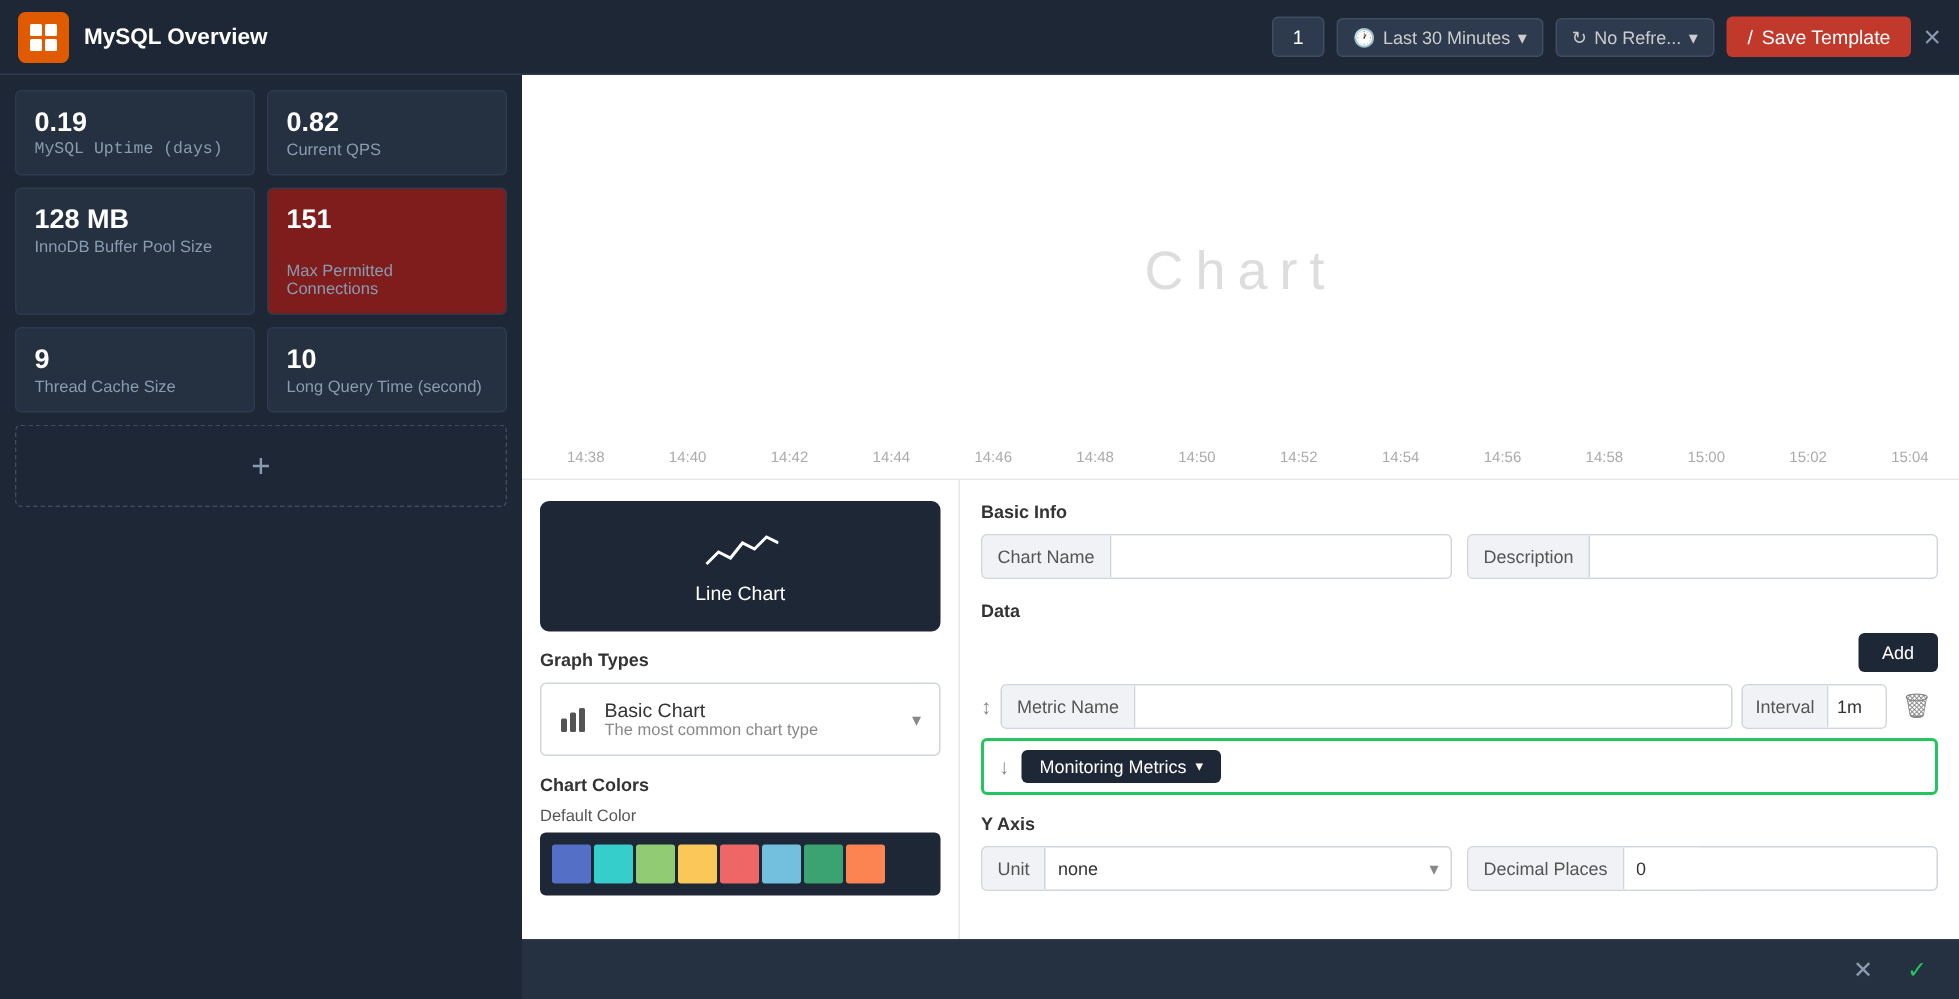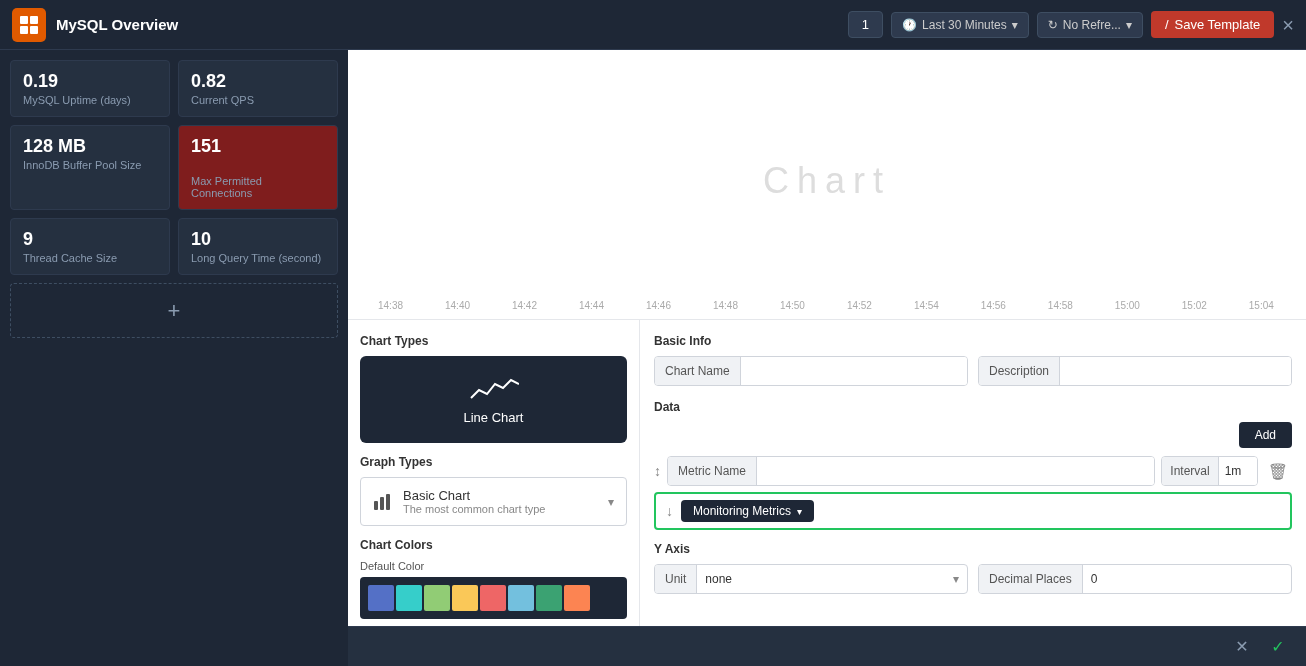--- a/index.html
+++ b/index.html
@@ -42,21 +42,21 @@
   </div>
 </div>
 
 <div style="display:flex;flex:1;overflow:hidden;">
 
   <div style="width:348px;flex-shrink:0;padding:10px;display:flex;flex-direction:column;gap:8px;background:#1e2736;overflow-y:auto;">
 
     <div style="display:flex;gap:8px;">
       <div style="flex:1;background:#253040;border:1px solid #2e3a4e;border-radius:4px;padding:10px 12px;cursor:pointer;">
         <div style="font-size:18px;font-weight:600;color:#fff;">0.19</div>
-        <div style="font-size:11px;color:#8a9bb0;margin-top:2px;">MySQL Uptime (days)</div>
+        <div style="font-size:11px;color:#8a9bb0;margin-top:2px;font-family:Liberation Mono, monospace;">MySQL Uptime (days)</div>
       </div>
       <div style="flex:1;background:#253040;border:1px solid #2e3a4e;border-radius:4px;padding:10px 12px;cursor:pointer;">
         <div style="font-size:18px;font-weight:600;color:#fff;">0.82</div>
         <div style="font-size:11px;color:#8a9bb0;margin-top:2px;">Current QPS</div>
       </div>
     </div>
 
     <div style="display:flex;gap:8px;">
       <div style="flex:1;background:#253040;border:1px solid #2e3a4e;border-radius:4px;padding:10px 12px;cursor:pointer;">
         <div style="font-size:18px;font-weight:600;color:#fff;">128 MB</div>
@@ -82,21 +82,21 @@
     <div style="background:transparent;border:1px dashed #3e4e62;border-radius:4px;height:55px;display:flex;align-items:center;justify-content:center;cursor:pointer;color:#8a9bb0;font-size:22px;">
       <span>+</span>
     </div>
   </div>
 
   <div style="flex:1;display:flex;flex-direction:column;background:#fff;overflow:hidden;">
 
     <div style="flex:0 0 auto;height:270px;background:#fff;position:relative;border-bottom:1px solid #e5e7eb;">
       <div style="position:absolute;top:50%;left:50%;transform:translate(-50%,-60%);font-size:36px;font-weight:300;color:#ddd;letter-spacing:8px;">Chart</div>
 
-      <div style="position:absolute;bottom:8px;left:30px;right:32px;display:flex;justify-content:space-between;">
+      <div style="position:absolute;bottom:8px;left:30px;right:20px;display:flex;justify-content:space-between;">
         <span style="font-size:10px;color:#aaa;">14:38</span>
         <span style="font-size:10px;color:#aaa;">14:40</span>
         <span style="font-size:10px;color:#aaa;">14:42</span>
         <span style="font-size:10px;color:#aaa;">14:44</span>
         <span style="font-size:10px;color:#aaa;">14:46</span>
         <span style="font-size:10px;color:#aaa;">14:48</span>
         <span style="font-size:10px;color:#aaa;">14:50</span>
         <span style="font-size:10px;color:#aaa;">14:52</span>
         <span style="font-size:10px;color:#aaa;">14:54</span>
         <span style="font-size:10px;color:#aaa;">14:56</span>
@@ -105,21 +105,20 @@
         <span style="font-size:10px;color:#aaa;">15:02</span>
         <span style="font-size:10px;color:#aaa;">15:04</span>
       </div>
     </div>
 
     <div style="flex:1;display:flex;overflow:hidden;">
 
       <div style="width:292px;flex-shrink:0;padding:14px 12px;border-right:1px solid #e5e7eb;background:#fff;overflow-y:auto;">
 
         <div style="margin-bottom:12px;">
-          <div style="font-size:12px;font-weight:600;color:#333;margin-bottom:8px;">Chart Types</div>
           <div style="background:#1e2736;border-radius:6px;padding:18px 16px;display:flex;flex-direction:column;align-items:center;justify-content:center;gap:6px;cursor:pointer;">
 
             <svg width="50" height="30" viewBox="0 0 50 30" fill="none">
               <polyline points="2,24 10,16 18,20 26,10 34,14 42,6 50,10" stroke="white" stroke-width="2" fill="none"></polyline>
             </svg>
             <span style="color:#fff;font-size:13px;">Line Chart</span>
           </div>
         </div>
 
         <div style="margin-bottom:12px;">

